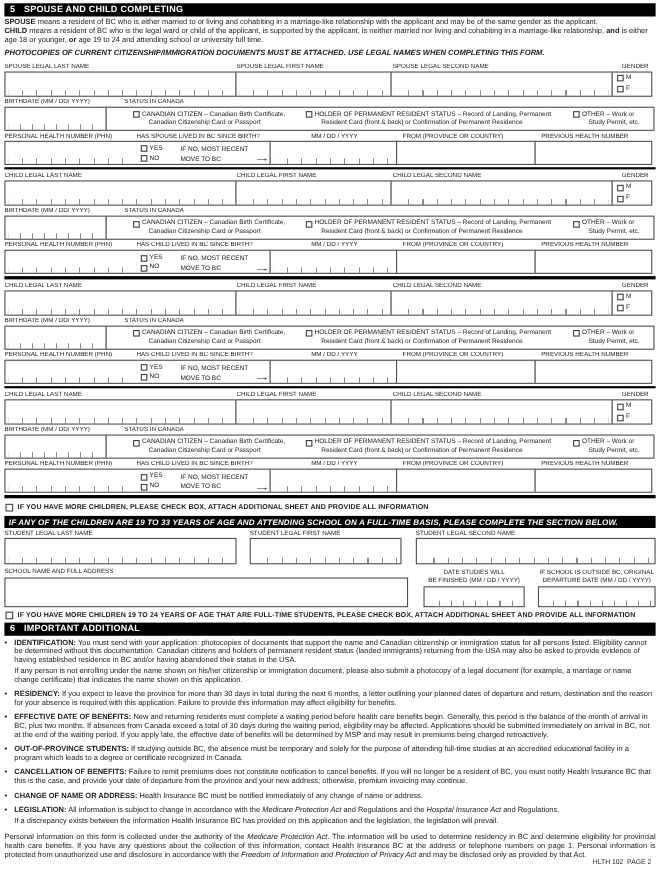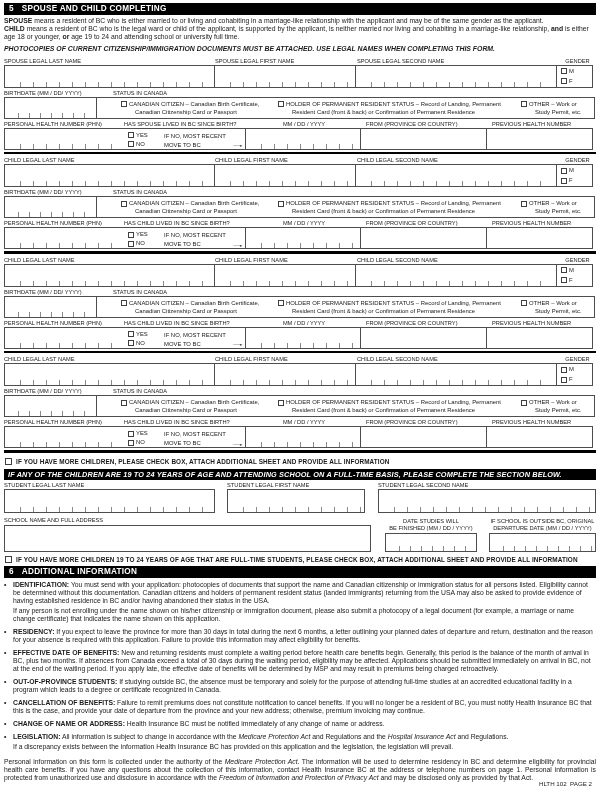--- a/index.html
+++ b/index.html
@@ -467,21 +467,21 @@
     </div>
     <div class="thick"></div>
   </div>
 </div>
 
   <div class="noterow">
     <span class="ck"></span>
     <span class="notetext">IF YOU HAVE MORE CHILDREN, PLEASE CHECK BOX, ATTACH ADDITIONAL SHEET AND PROVIDE ALL INFORMATION</span>
   </div>
 
-  <div class="banner">IF ANY OF THE CHILDREN ARE 19 TO 24 YEARS OF AGE AND ATTENDING SCHOOL ON A FULL-TIME BASIS, PLEASE COMPLETE THE SECTION BELOW.</div>
+  <div class="banner">IF ANY OF THE CHILDREN ARE 19 TO 33 YEARS OF AGE AND ATTENDING SCHOOL ON A FULL-TIME BASIS, PLEASE COMPLETE THE SECTION BELOW.</div>
 
   <div class="stu-lblrow">
     <span class="c s1">STUDENT LEGAL LAST NAME</span>
     <span class="c s2">STUDENT LEGAL FIRST NAME</span>
     <span class="c s3">STUDENT LEGAL SECOND NAME</span>
   </div>
   <div class="stu-boxrow">
     <div class="cell comb s1"></div>
     <div class="cell comb s2"></div>
     <div class="cell comb s3"></div>
@@ -503,21 +503,21 @@
       <div class="datebox comb-sm"></div>
     </div>
   </div>
 
   <div class="noterow">
     <span class="ck"></span>
     <span class="notetext">IF YOU HAVE MORE CHILDREN 19 TO 24 YEARS OF AGE THAT ARE FULL-TIME STUDENTS, PLEASE CHECK BOX, ATTACH ADDITIONAL SHEET AND PROVIDE ALL INFORMATION</span>
   </div>
 
   <div class="secbar">
-    <span class="num">6</span><span>ADDITIONAL INFORMATION</span>
+    <span class="num">6</span><span>IMPORTANT ADDITIONAL</span>
   </div>
 
   <div class="bullets" id="bullets">
   <div class="bullet">
     <span class="bdot">•</span>
     <div class="btext">
       <div><span class="blabel">IDENTIFICATION:</span> <span class="p0"><span>You must send with your application: photocopies of documents that support the name and Canadian citizenship or immigration status for all persons listed. Eligibility cannot be determined without this documentation. Canadian citizens and holders of permanent resident status (landed immigrants) returning from the USA may also be asked to provide evidence of having established residence in BC and/or having abandoned their status in the USA.</span></span></div>
     <div class="pmore"><span>If any person is not enrolling under the name shown on his/her citizenship or immigration document, please also submit a photocopy of a legal document (for example, a marriage or name change certificate) that indicates the name shown on this application.</span></div>
         </div>
   </div>

